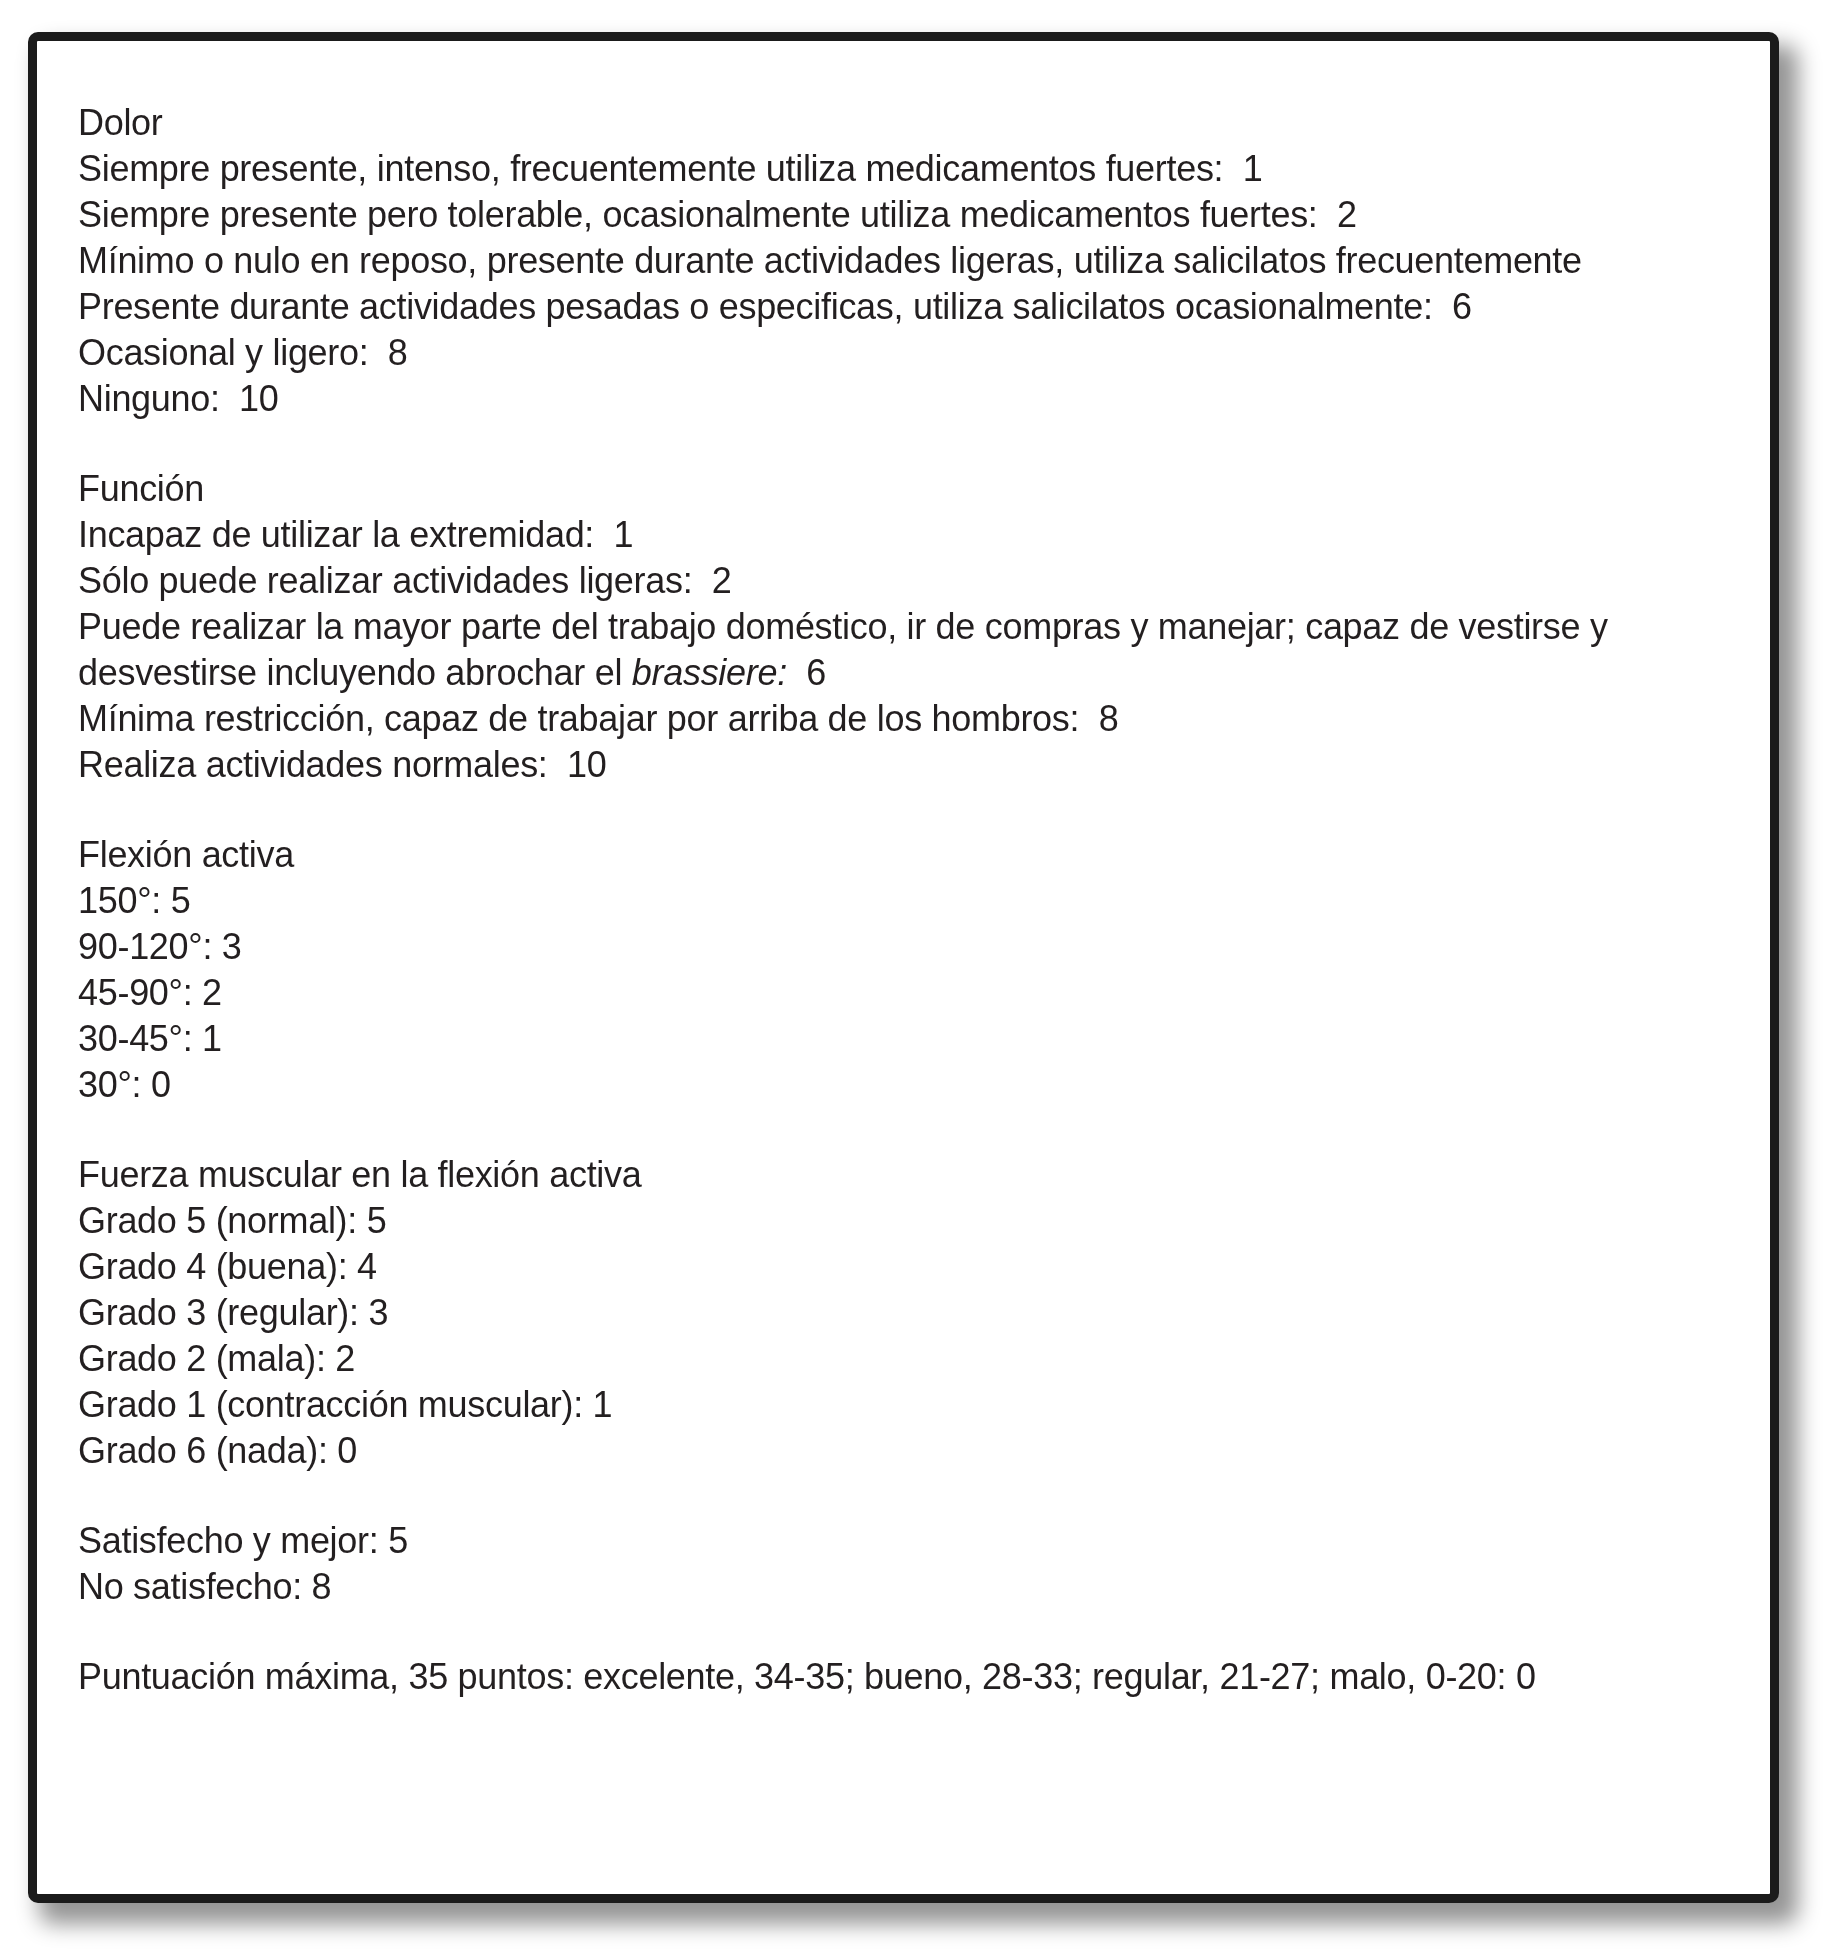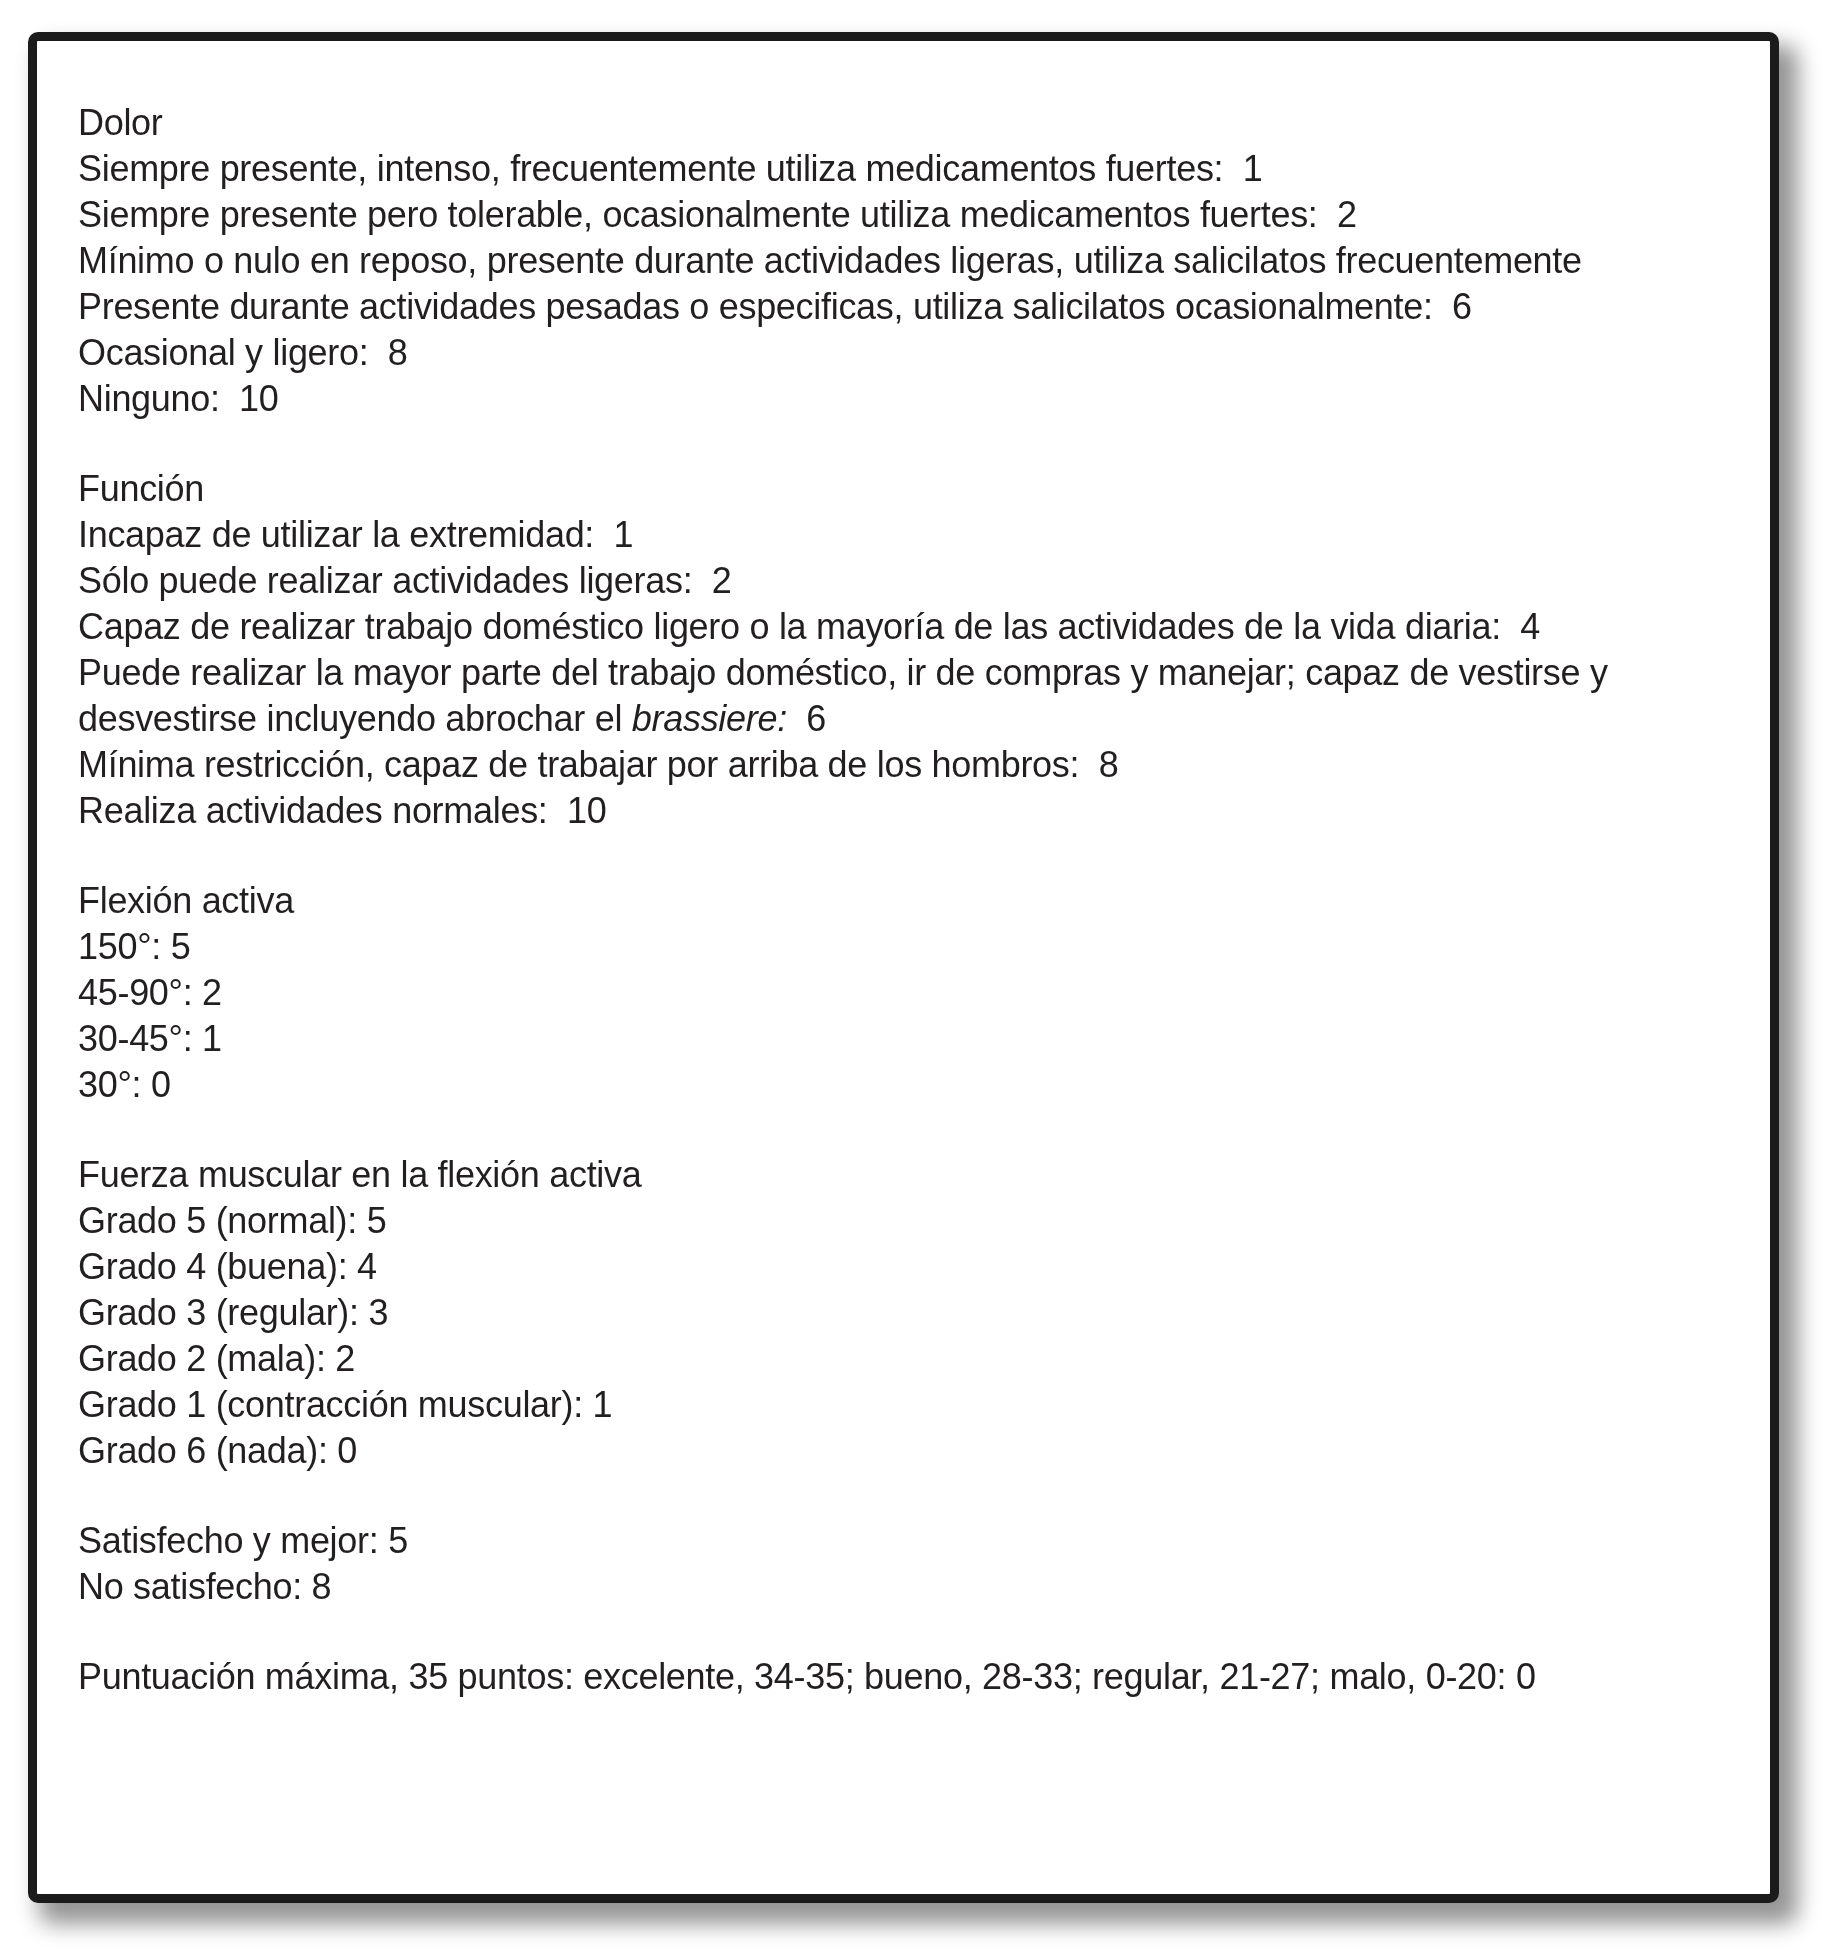--- a/index.html
+++ b/index.html
@@ -60,28 +60,28 @@
           <div class="line"><span>Siempre presente pero tolerable, ocasionalmente utiliza medicamentos fuertes:  2</span></div>
           <div class="line"><span>Mínimo o nulo en reposo, presente durante actividades ligeras, utiliza salicilatos frecuentemente</span></div>
           <div class="line"><span>Presente durante actividades pesadas o especificas, utiliza salicilatos ocasionalmente:  6</span></div>
           <div class="line"><span>Ocasional y ligero:  8</span></div>
           <div class="line"><span>Ninguno:  10</span></div>
         </section>
         <section class="sec">
           <div class="heading">Función</div>
           <div class="line"><span>Incapaz de utilizar la extremidad:  1</span></div>
           <div class="line"><span>Sólo puede realizar actividades ligeras:  2</span></div>
-          <div class="line"><span>Capaz de realizar trabajo doméstico ligero o la mayoría de las actividades de la vida diaria:  4</span></div>
           <div class="line"><span>Puede realizar la mayor parte del trabajo doméstico, ir de compras y manejar; capaz de vestirse y desvestirse incluyendo abrochar el </span><span class="it">brassiere:</span><span>  6</span></div>
           <div class="line"><span>Mínima restricción, capaz de trabajar por arriba de los hombros:  8</span></div>
           <div class="line"><span>Realiza actividades normales:  10</span></div>
         </section>
         <section class="sec">
           <div class="heading">Flexión activa</div>
           <div class="line"><span>150°: 5</span></div>
+          <div class="line"><span>90-120°: 3</span></div>
           <div class="line"><span>45-90°: 2</span></div>
           <div class="line"><span>30-45°: 1</span></div>
           <div class="line"><span>30°: 0</span></div>
         </section>
         <section class="sec">
           <div class="heading">Fuerza muscular en la flexión activa</div>
           <div class="line"><span>Grado 5 (normal): 5</span></div>
           <div class="line"><span>Grado 4 (buena): 4</span></div>
           <div class="line"><span>Grado 3 (regular): 3</span></div>
           <div class="line"><span>Grado 2 (mala): 2</span></div>

